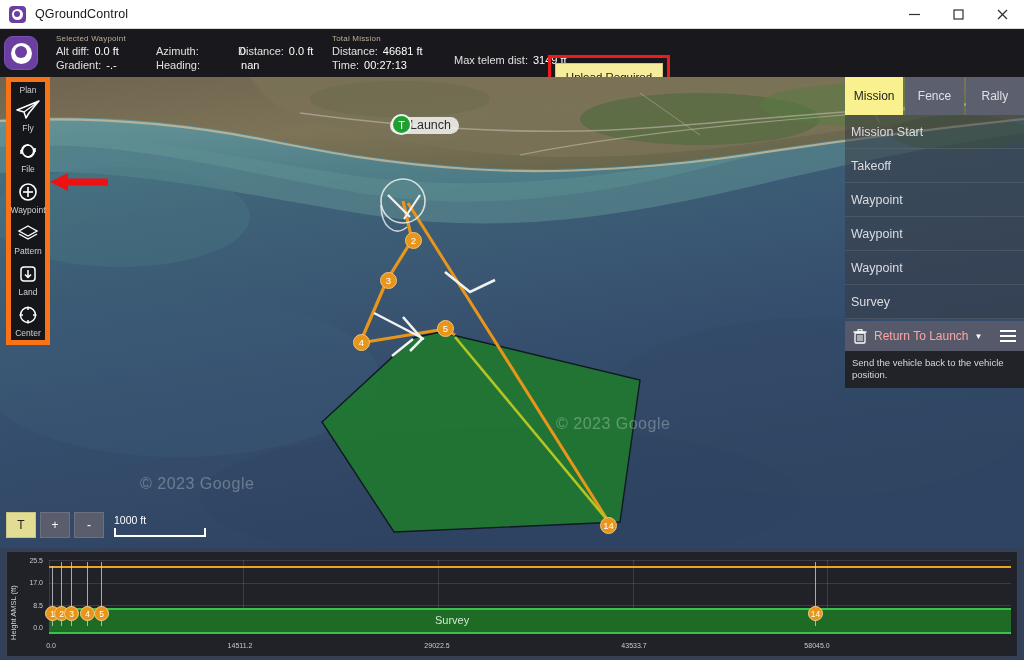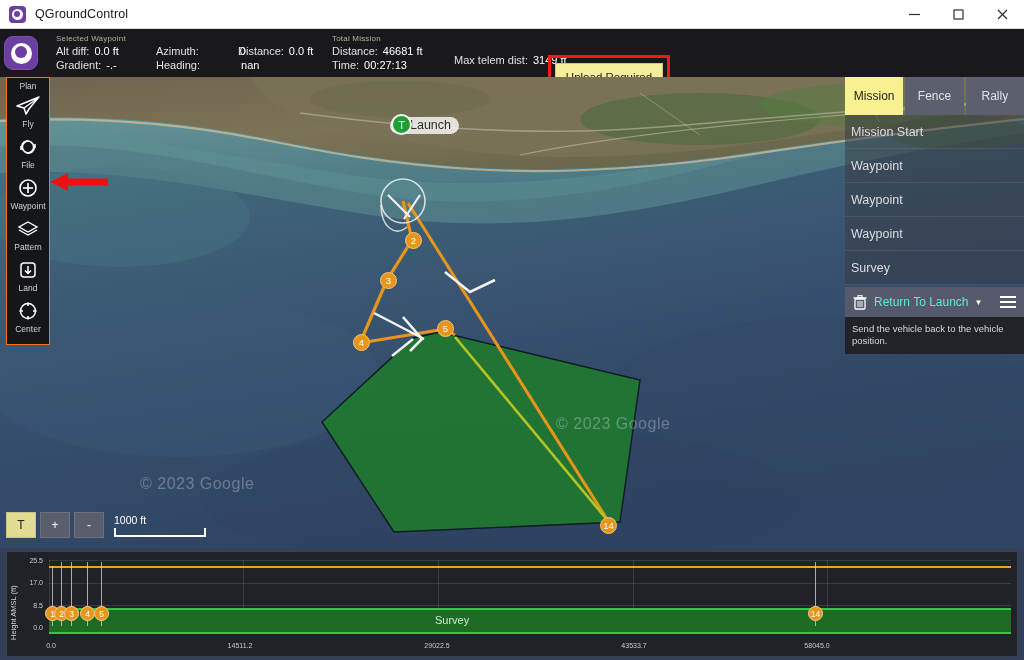--- a/index.html
+++ b/index.html
@@ -118,21 +118,21 @@
   #map-img { position: absolute; left: 0; top: 0; }
   .wm {
     position: absolute; color: rgba(255,255,255,.28);
     font-size: 16px; font-family: "Liberation Sans", sans-serif;
     letter-spacing: .5px; pointer-events: none; white-space: nowrap;
   }
 
   
   #toolstrip {
     position: absolute; left: 6px; top: 0px; width: 44px; height: 268px;
-    background: #15161a; border: 1px solid #f97316;
+    background: #15161a; border: 5px solid #f97316;
     display: flex; flex-direction: column; align-items: center;
     padding-top: 3px;
   }
   .ts-title { font-size: 8.5px; color: #cfcfcf; margin-bottom: 2px; }
   .ts-item { display: flex; flex-direction: column; align-items: center; width: 44px; cursor: pointer; }
   .ts-icon { height: 26px; display: flex; align-items: center; justify-content: center; }
   .ts-label { font-size: 8.5px; color: #d2d2d2; margin-top: 0px; margin-bottom: 5px; }
   .ts-icon svg { display: block; }
 
   #red-arrow { position: absolute; left: 50px; top: 95px; }
@@ -170,21 +170,21 @@
     cursor: pointer;
   }
   #rtl {
     margin-top: 2px;
     background: #55596a;
     height: 30px; display: flex; align-items: center;
     padding: 0 8px;
     cursor: pointer;
   }
   #rtl .trash { margin-right: 7px; display: flex; }
-  #rtl .rtl-label { font-size: 12px; color: #5eead4; }
+  #rtl .rtl-label { font-size: 12px; color: #fca5a5; }
   #rtl .caret { margin-left: 6px; color: #ffffff; font-size: 8px; }
   #rtl .hamb { margin-left: auto; display: flex; flex-direction: column; gap: 3px; cursor: pointer; }
   #rtl .hamb i { display: block; width: 16px; height: 2px; background: #fff; }
   #rtl-desc {
     background: #222329; color: #d7d8dd; font-size: 9.5px;
     padding: 6px 7px 7px 7px; line-height: 12px;
   }
 
   
   #profile {
@@ -498,20 +498,21 @@
     </div>
 
     <div id="rpanel">
       <div id="tabs">
         <div class="tab active">Mission</div>
         <div class="tab">Fence</div>
         <div class="tab">Rally</div>
       </div>
 
       <div class="mitem">Mission Start</div>
+      <div class="mitem">Takeoff</div>
       <div class="mitem">Waypoint</div>
       <div class="mitem">Waypoint</div>
       <div class="mitem">Waypoint</div>
       <div class="mitem">Survey</div>
 
       <div id="rtl">
         <span class="trash">
           <svg width="14" height="15" viewBox="0 0 14 15">
               <rect x="2" y="4" width="10" height="10" rx="1" fill="none" stroke="#ffffff" stroke-width="1.3"></rect>
               <line x1="0.5" y1="3" x2="13.5" y2="3" stroke="#ffffff" stroke-width="1.5"></line>

